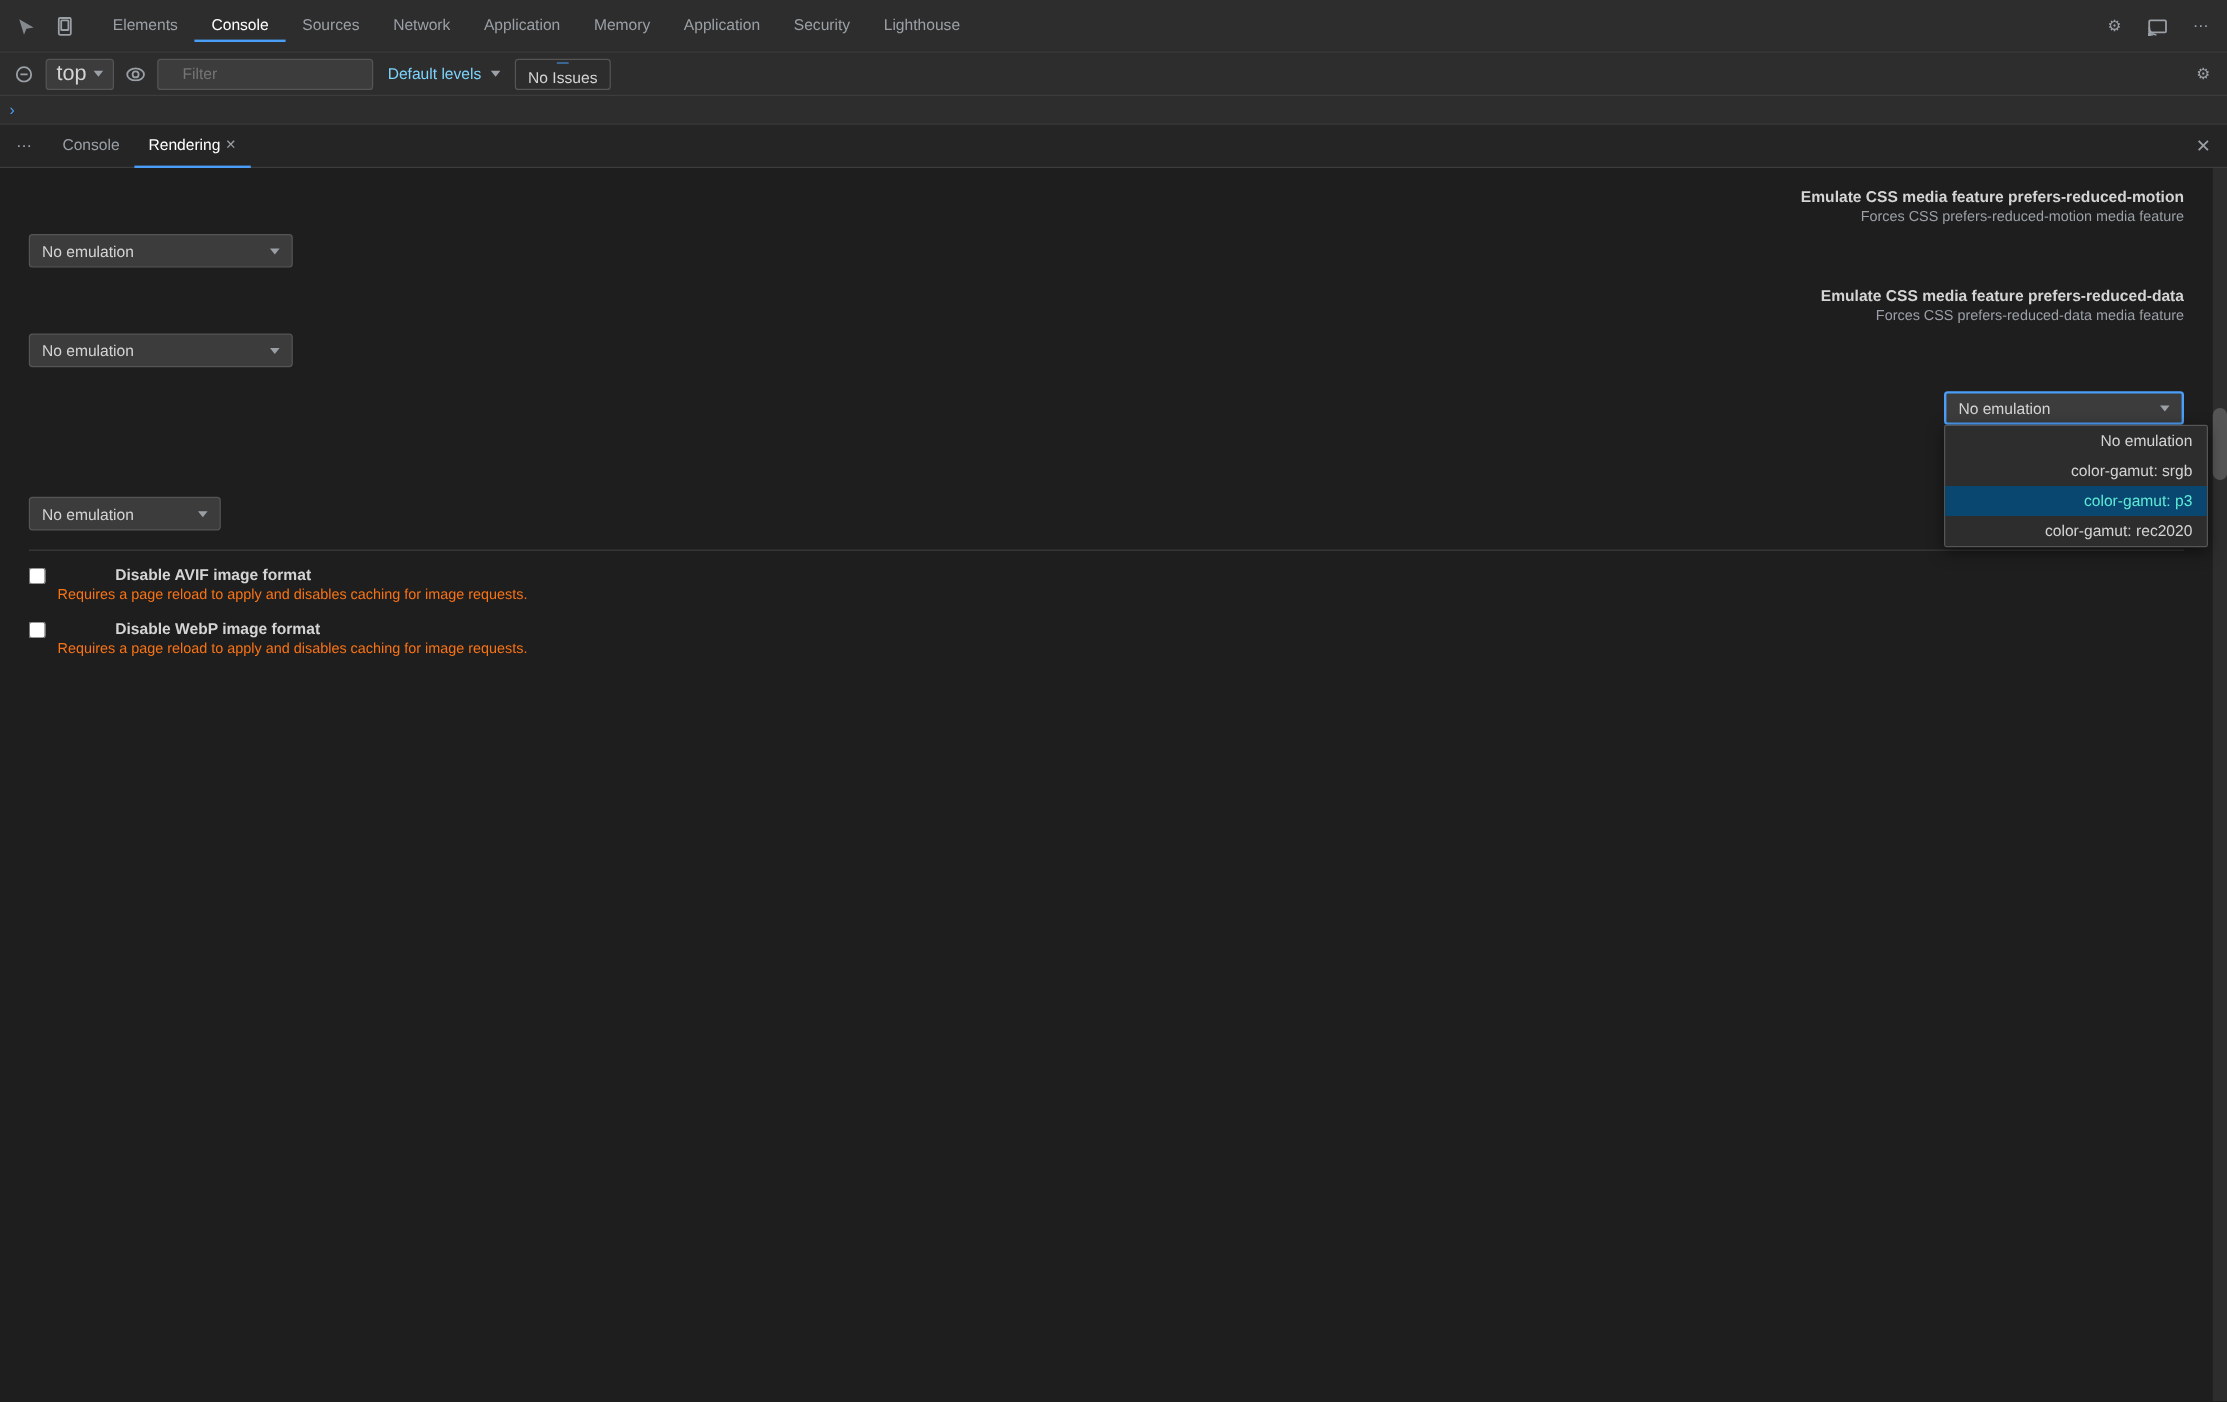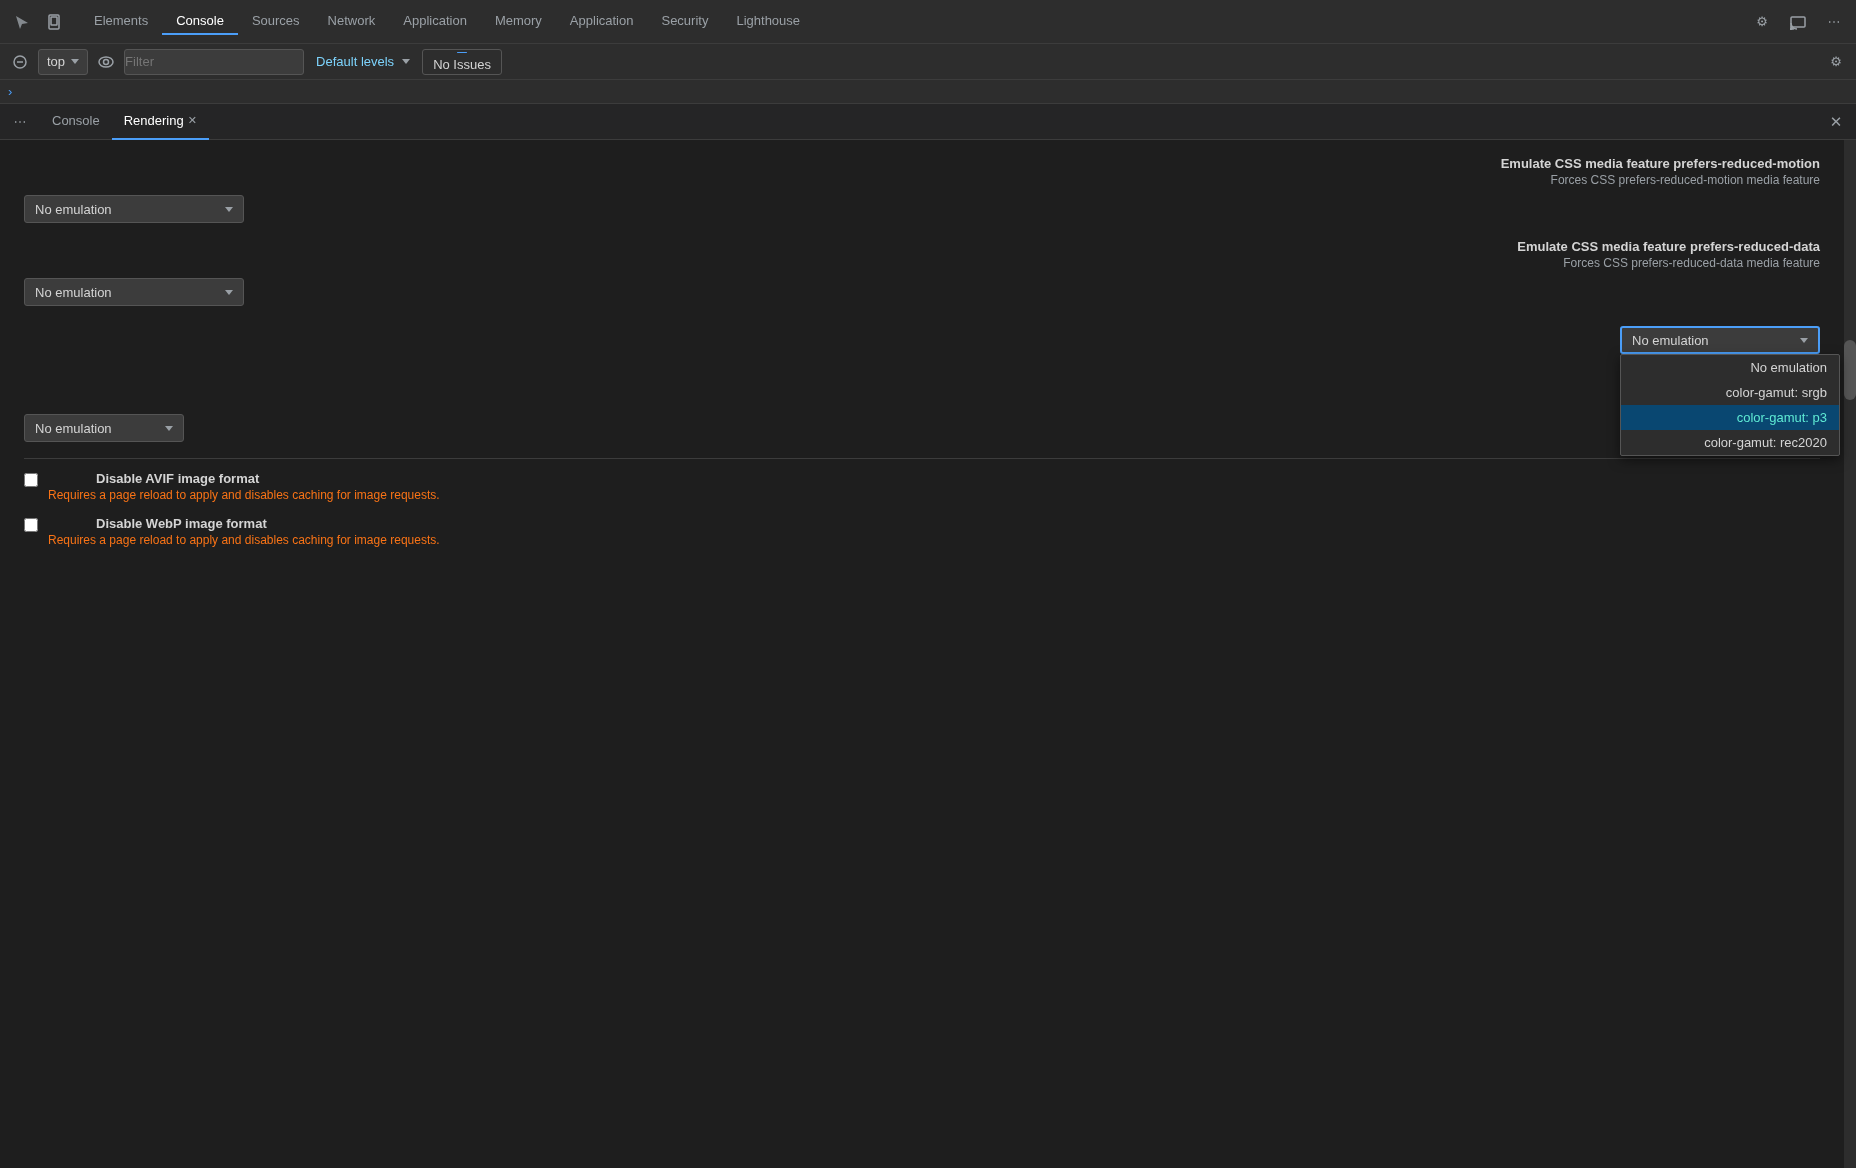--- a/index.html
+++ b/index.html
@@ -88,29 +88,29 @@
     }
     .toolbar-select {
       display: flex;
       align-items: center;
       background: #3c3c3c;
       border: 1px solid #555;
       border-radius: 3px;
       padding: 2px 8px;
       color: #d4d4d4;
       cursor: pointer;
-      font-size: 13px;
+      font-size: 18px;
       gap: 6px;
       height: 26px;
     }
     .toolbar-filter {
       background: #3c3c3c;
       border: 1px solid #555;
       border-radius: 3px;
-      padding: 2px 0;
+      padding: 2px 20px;
       color: #5eead4;
       font-size: 13px;
       height: 26px;
       width: 180px;
       outline: none;
     }
     .default-levels-btn {
       display: flex;
       align-items: center;
       gap: 8px;

